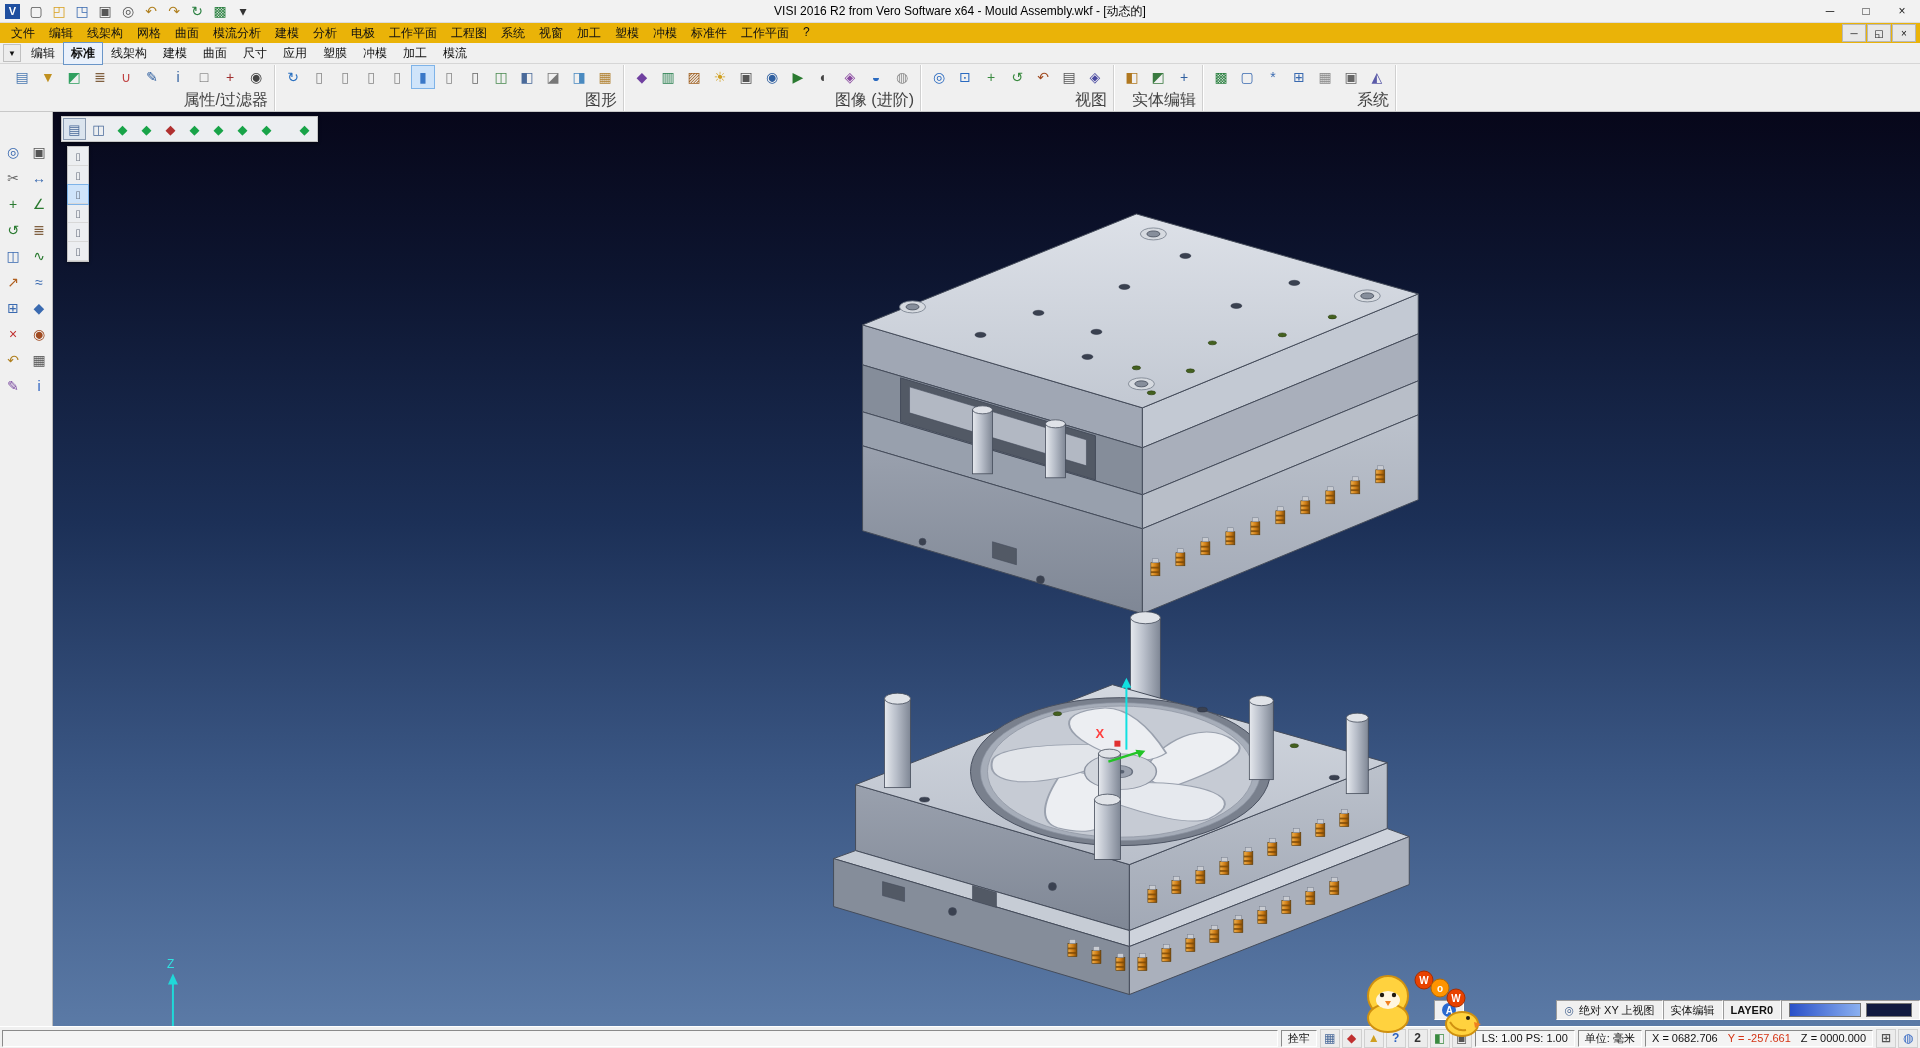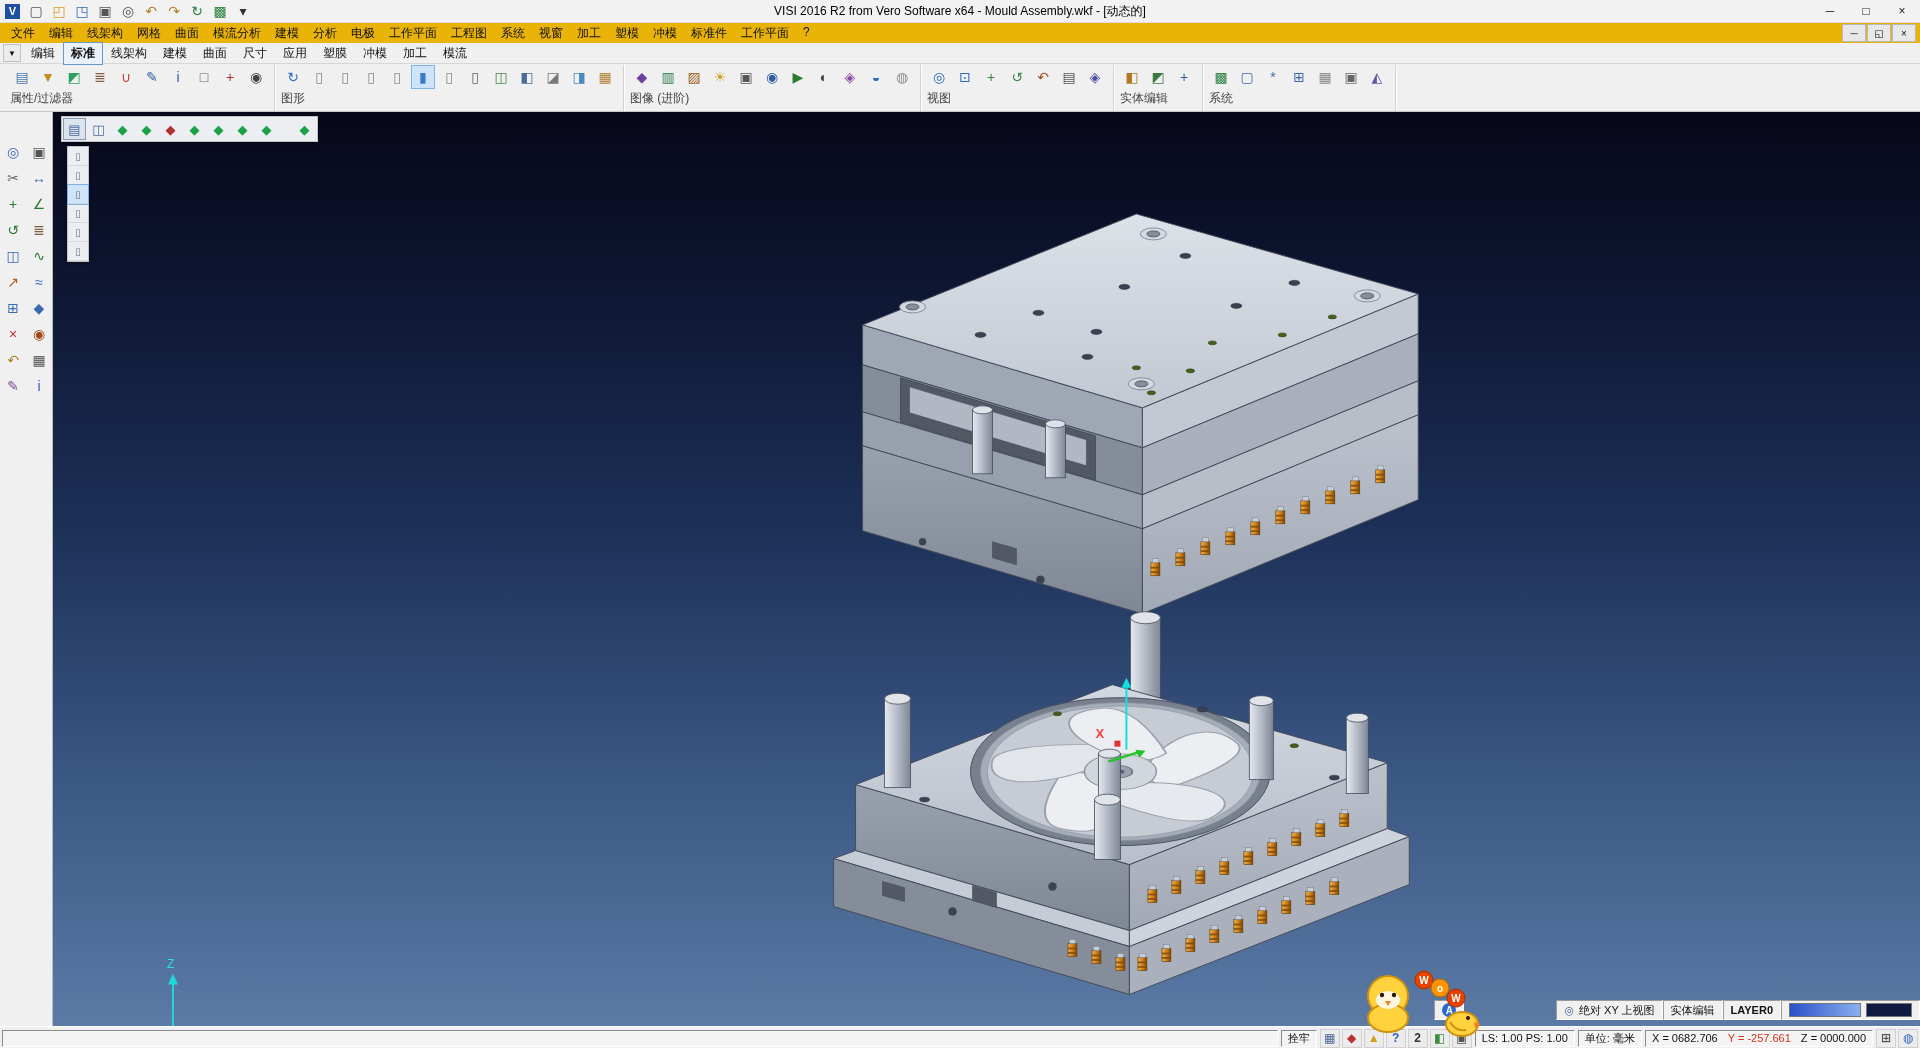--- a/index.html
+++ b/index.html
@@ -28,21 +28,21 @@
   .tabbar{height:20px;background:#f0f0f0;display:flex;align-items:center;padding-left:3px;border-bottom:1px solid #d6d6d6;}
   .tab-drop{width:16px;height:16px;display:flex;align-items:center;justify-content:center;font-size:8px;
             border:1px solid #c0c0c0;background:#ececec;margin-right:2px;}
   .tab{padding:2px 7px;white-space:nowrap;border:1px solid transparent;}
   .tab.active{background:#eaf1fb;border:1px solid #6a96c8;font-weight:bold;}
 
   
   .ribbon{height:46px;background:#f0f0f0;display:flex;align-items:stretch;padding:1px 4px 0;border-bottom:1px solid #c8c8c8;}
   .rib-group{display:flex;flex-direction:column;padding:0 6px;border-right:1px solid #d0d0d0;box-shadow:1px 0 0 #fff;}
   .rib-icons{display:flex;align-items:center;gap:2px;height:28px;}
-  .rib-label{font-size:12px;color:#444;text-align:left;padding:1px 0 9px;white-space:nowrap;}
+  .rib-label{font-size:16px;color:#444;text-align:right;padding:1px 0 9px;white-space:nowrap;}
   .icon-btn{width:22px;height:22px;display:flex;align-items:center;justify-content:center;border:1px solid transparent;}
   .icon-btn .glyph{font-size:14px;line-height:1;}
   .icon-btn.active{background:#cfe4fa;border-color:#7eb3e8;}
 
   
   .main{display:flex;height:914px;}
   .left-panel{width:52px;background:#f0f0f0;border-right:1px solid #bcbcbc;padding-top:28px;}
   .left-cols{display:flex;justify-content:center;gap:2px;}
   .tool-col{display:flex;flex-direction:column;gap:3px;}
   .tool-col .icon-btn{width:22px;height:21px;}

